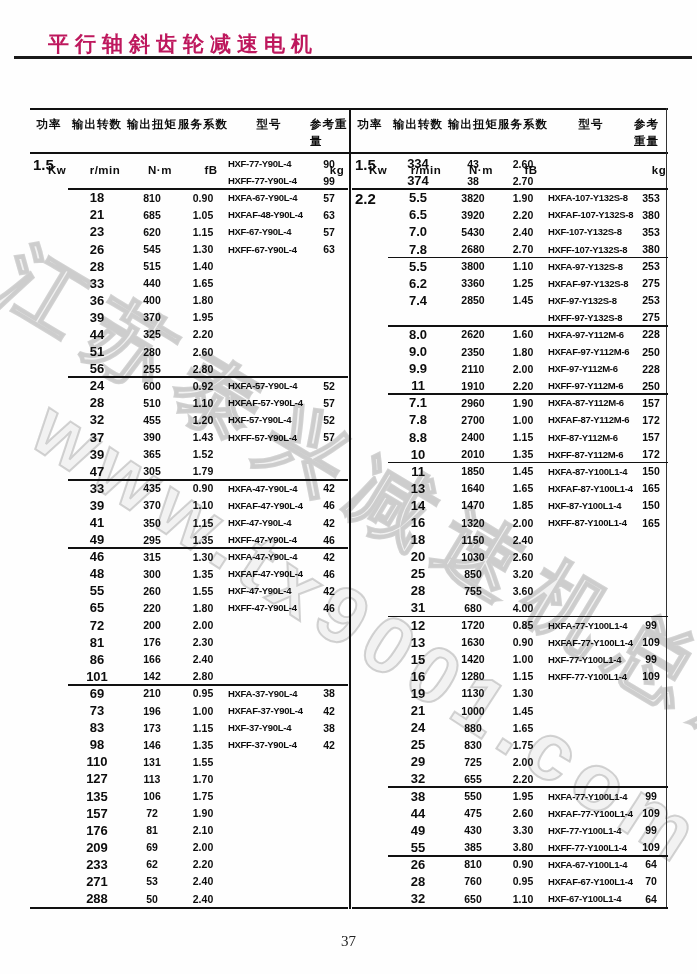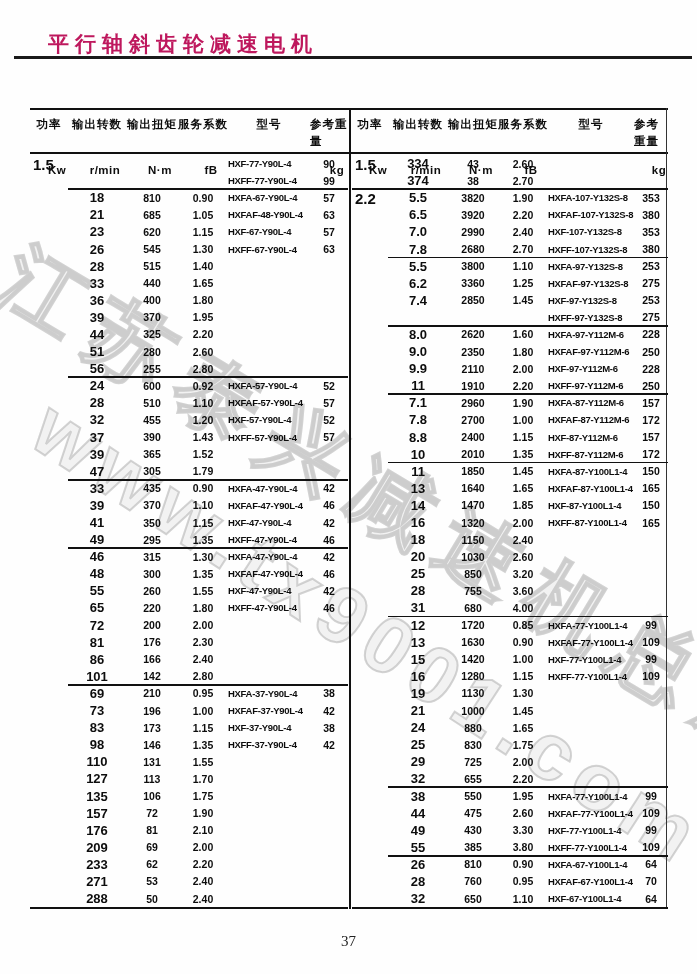--- a/index.html
+++ b/index.html
@@ -512,21 +512,21 @@
             </div>
             <div class="row">
               <div class="cell c-speed w-speed">6.5</div>
               <div class="cell c-torque w-torque">3920</div>
               <div class="cell c-fb w-fb">2.20</div>
               <div class="cell c-model w-model">HXFAF-107-Y132S-8</div>
               <div class="cell c-weight w-weight">380</div>
             </div>
             <div class="row">
               <div class="cell c-speed w-speed">7.0</div>
-              <div class="cell c-torque w-torque">2990</div>
+              <div class="cell c-torque w-torque">5430</div>
               <div class="cell c-fb w-fb">2.40</div>
               <div class="cell c-model w-model">HXF-107-Y132S-8</div>
               <div class="cell c-weight w-weight">353</div>
             </div>
             <div class="row">
               <div class="cell c-speed w-speed">7.8</div>
               <div class="cell c-torque w-torque">2680</div>
               <div class="cell c-fb w-fb">2.70</div>
               <div class="cell c-model w-model">HXFF-107-Y132S-8</div>
               <div class="cell c-weight w-weight">380</div>

